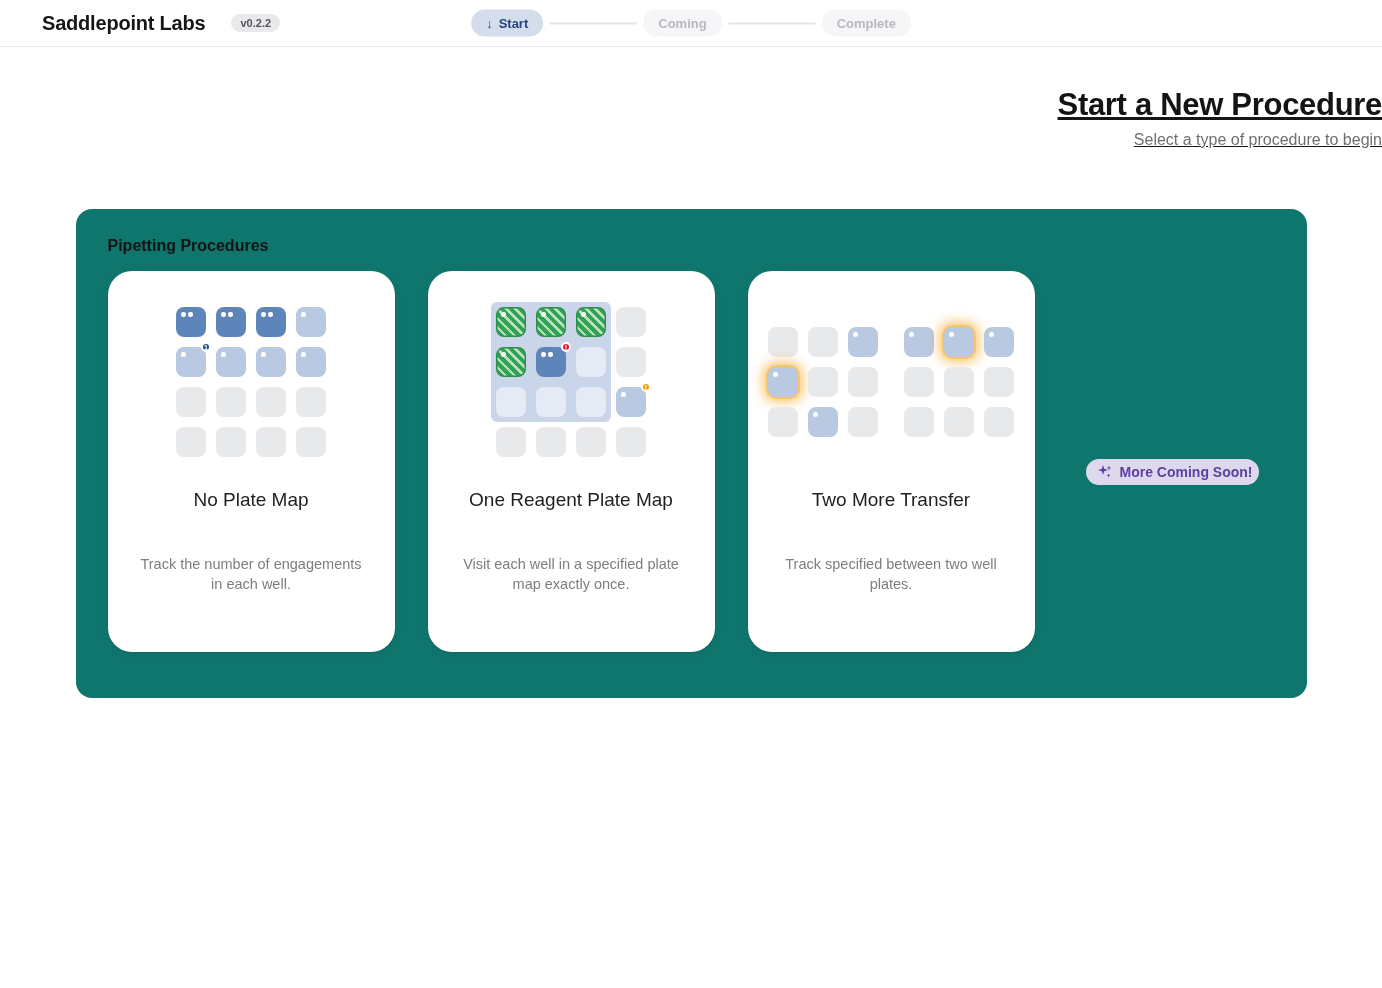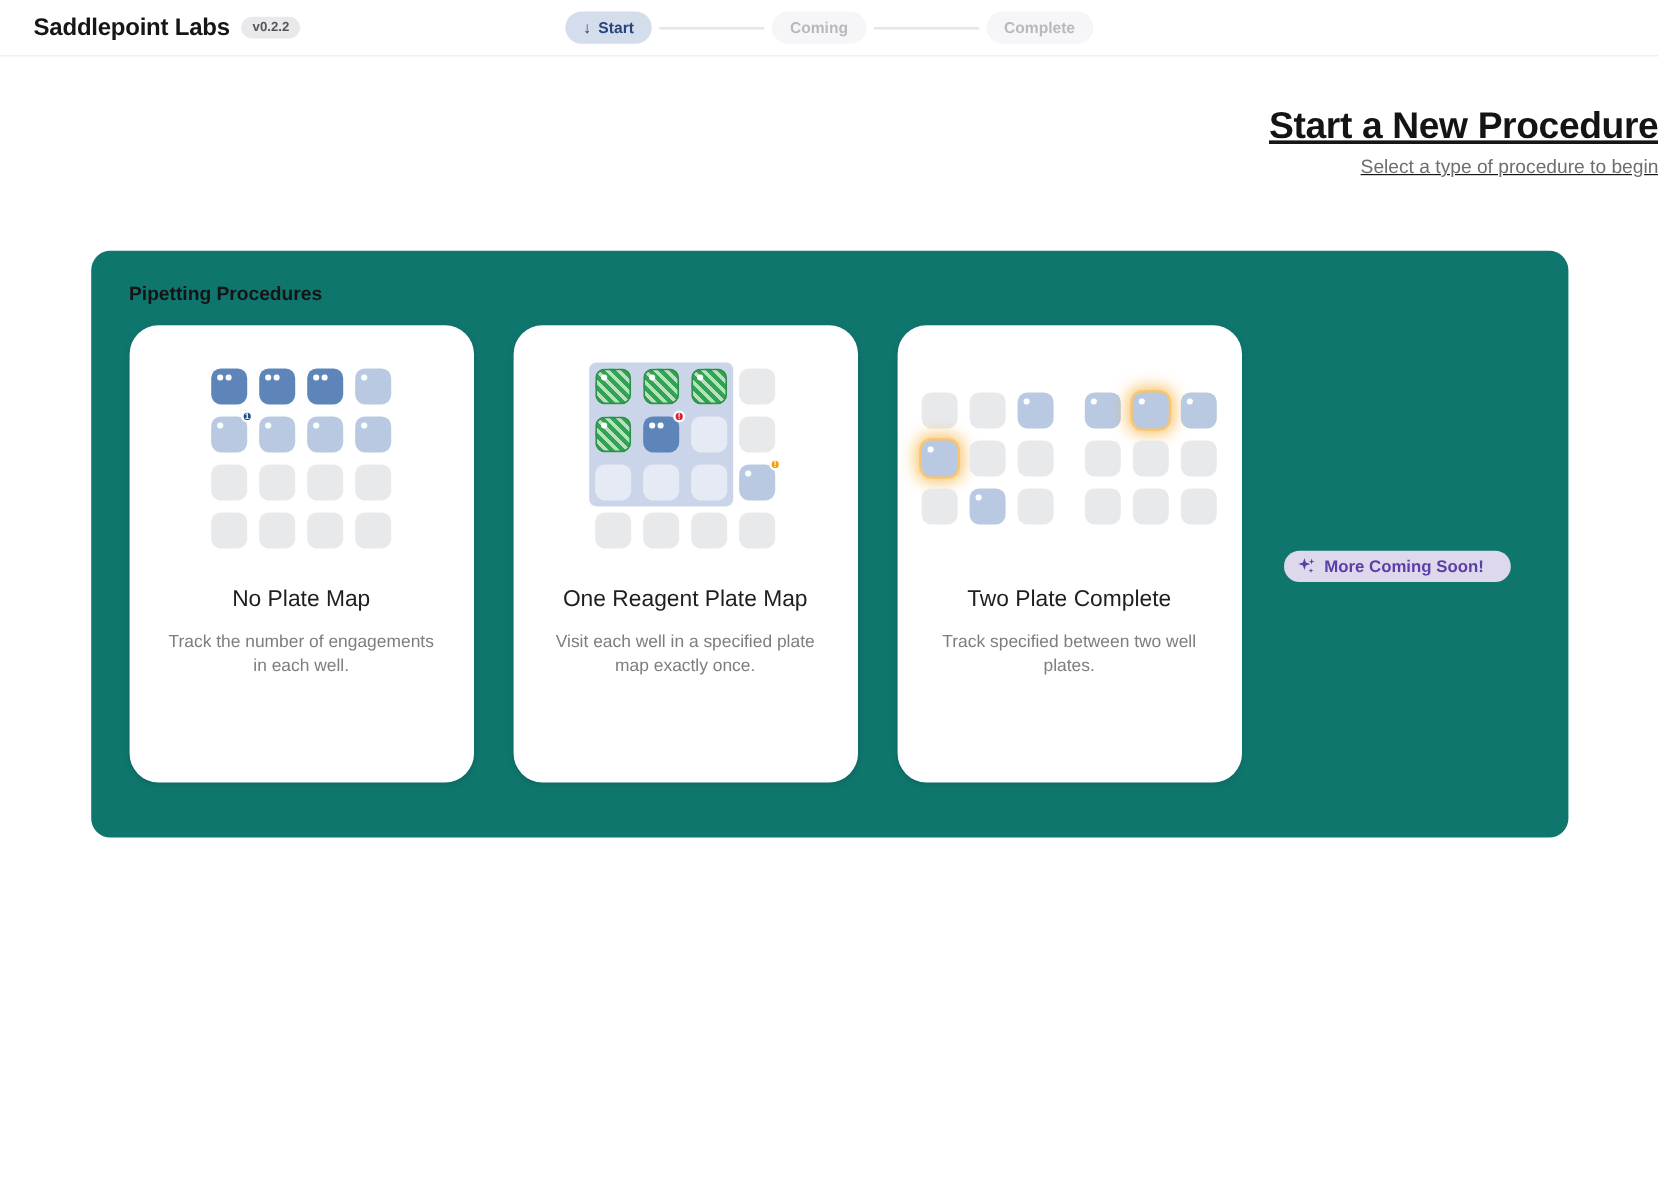--- a/index.html
+++ b/index.html
@@ -2,21 +2,21 @@
 <html><head>
 <meta charset="utf-8">
 <style>
   * { margin:0; padding:0; box-sizing:border-box; }
   html,body { width:1382px; height:988px; background:#ffffff;
     font-family:"Liberation Sans", sans-serif; color:#161616; }
 
   
   .header { position:relative; height:47px; background:#fff;
     border-bottom:1px solid #ececee; display:flex; align-items:center; padding:0 28px; }
-  .brand { display:flex; align-items:center; gap:10px; }
+  .brand { display:flex; align-items:center; gap:26px;margin-left:14px; }
   .brand-title { font-size:20px; font-weight:800; letter-spacing:-0.2px; }
   .version-pill { background:#e9e9eb; color:#55555c; font-size:11px; font-weight:600;
     padding:3px 9px; border-radius:999px; }
 
   .stepper { position:absolute; left:50%; top:50%; transform:translate(-50%,-50%);
     display:flex; align-items:center; }
   .step { display:flex; align-items:center; gap:6px; font-size:13px; font-weight:700;
     padding:6px 15px; border-radius:999px; white-space:nowrap; }
   .step.active { background:#d4ddeb; color:#24457f; }
   .step.upcoming { background:#f6f6f8; color:#b8b8bf; font-weight:600; }
@@ -53,26 +53,26 @@
     top:5px; left:5px; }
   .dot.d1 { left:12px; }
   .badge { position:absolute; top:-5px; right:-5px; width:10px; height:10px;
     border:2px solid #fff; border-radius:50%; color:#fff; font-size:7px; font-weight:700;
     display:flex; align-items:center; justify-content:center; line-height:1; z-index:2; }
   .badge.info  { background:#1d4e91; }
   .badge.error { background:#e11d2e; }
   .badge.warn  { background:#f59e0b; }
 
   .card-title { margin-top:32px; font-size:19px; font-weight:500; color:#1f1f22; }
-  .card-desc { margin-top:14px; font-size:14.5px; line-height:1.4; color:#7d7d82;
+  .card-desc { margin-top:43px; font-size:14.5px; line-height:1.4; color:#7d7d82;
     text-align:center; padding:0 26px; }
 
   .coming-soon { position:absolute; top:250px; right:48px; display:flex; align-items:center;
     gap:7px; background:#ded8ec; color:#5b3fa6; font-size:14px; font-weight:600;
-    padding:5px 22px 5px 11px; border-radius:999px; }
+    padding:5px 6px 5px 11px; border-radius:999px; }
   .coming-soon svg { display:block; }
 </style>
 </head>
 <body>
 
 <div class="header">
   <div class="brand">
     <span class="brand-title">Saddlepoint Labs</span>
     <span class="version-pill">v0.2.2</span>
   </div>
@@ -217,21 +217,21 @@
               <span class="dot d0"></span>
             </div>
             <div class="well empty"></div>
             <div class="well empty"></div>
             <div class="well empty"></div>
             <div class="well empty"></div>
             <div class="well empty"></div>
             <div class="well empty"></div>
           </div>
         </div>
-      <div class="card-title">Two Plate Complete</div>
+      <div class="card-title">Two More Transfer</div>
       <div class="card-desc">Track specified between two well plates.</div>
     </div>
 
   </div>
 
   <div class="coming-soon">
     <svg width="16" height="16" viewBox="0 0 16 16">
       <path d="M6 1 L7.2 4.8 L11 6 L7.2 7.2 L6 11 L4.8 7.2 L1 6 L4.8 4.8 Z" fill="#5b3fa6"></path>
       <path d="M12 1.5 L12.6 3.4 L14.5 4 L12.6 4.6 L12 6.5 L11.4 4.6 L9.5 4 L11.4 3.4 Z" fill="#5b3fa6"></path>
       <path d="M11.5 9.5 L12 11 L13.5 11.5 L12 12 L11.5 13.5 L11 12 L9.5 11.5 L11 11 Z" fill="#5b3fa6"></path>

